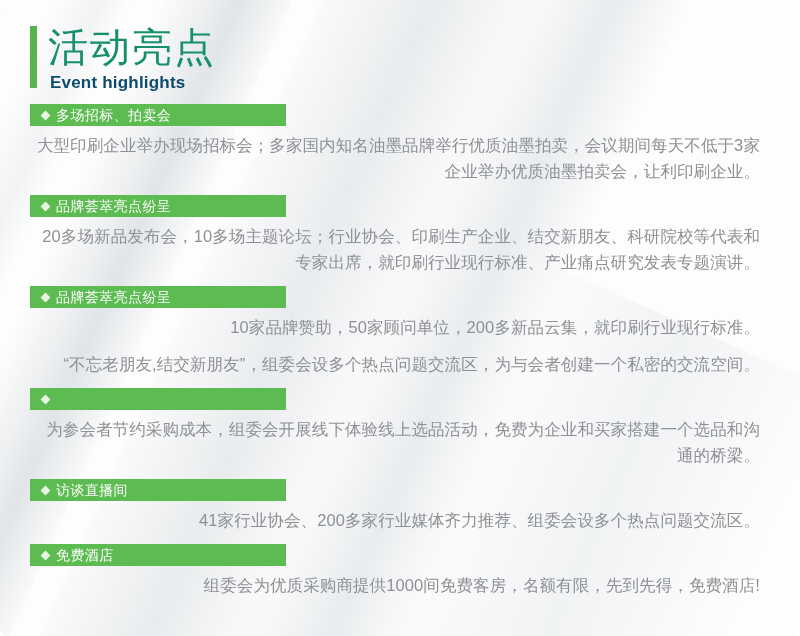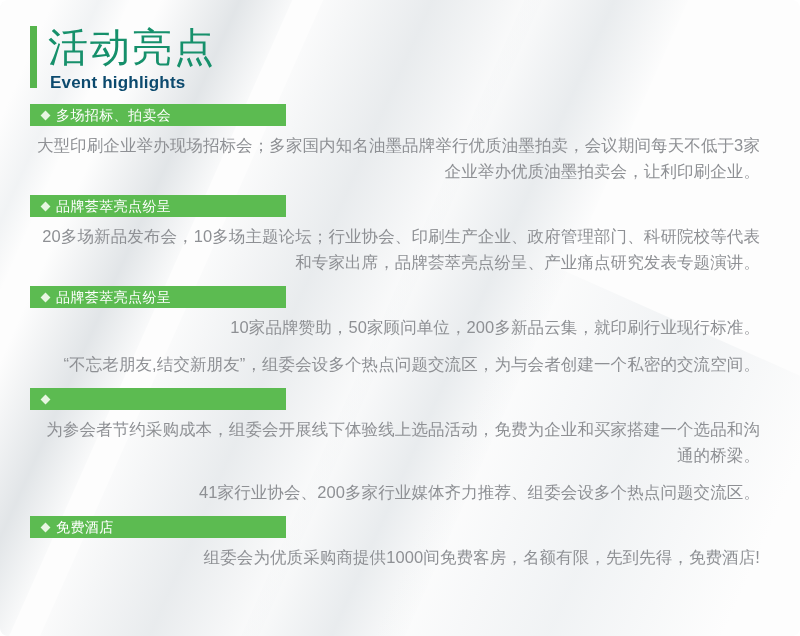--- a/index.html
+++ b/index.html
@@ -192,21 +192,21 @@
           <span class="sec-title">多场招标、拍卖会</span>
         </div>
         <div class="sec-body">大型印刷企业举办现场招标会；多家国内知名油墨品牌举行优质油墨拍卖，会议期间每天不低于3家企业举办优质油墨拍卖会，让利印刷企业。</div>
       </div>
 
       <div class="section">
         <div class="sec-bar">
           <span class="diamond-icon"></span>
           <span class="sec-title">品牌荟萃亮点纷呈</span>
         </div>
-        <div class="sec-body">20多场新品发布会，10多场主题论坛；行业协会、印刷生产企业、政府管理部门、科研院校等代表和专家出席，品牌荟萃亮点纷呈、产业痛点研究发表专题演讲。</div>
+        <div class="sec-body">20多场新品发布会，10多场主题论坛；行业协会、印刷生产企业、结交新朋友、科研院校等代表和专家出席，就印刷行业现行标准、产业痛点研究发表专题演讲。</div>
       </div>
 
       <div class="section">
         <div class="sec-bar">
           <span class="diamond-icon"></span>
           <span class="sec-title">品牌荟萃亮点纷呈</span>
         </div>
         <div class="sec-body">10家品牌赞助，50家顾问单位，200多新品云集，就印刷行业现行标准。</div>
       </div>
 
@@ -215,20 +215,24 @@
       </div>
 
       <div class="section">
         <div class="sec-bar">
           <span class="diamond-icon"></span>
         </div>
         <div class="sec-body">为参会者节约采购成本，组委会开展线下体验线上选品活动，免费为企业和买家搭建一个选品和沟通的桥梁。</div>
       </div>
 
       <div class="section">
+        <div class="sec-bar">
+          <span class="diamond-icon"></span>
+          <span class="sec-title">访谈直播间</span>
+        </div>
         <div class="sec-body">41家行业协会、200多家行业媒体齐力推荐、组委会设多个热点问题交流区。</div>
       </div>
 
       <div class="section">
         <div class="sec-bar">
           <span class="diamond-icon"></span>
           <span class="sec-title">免费酒店</span>
         </div>
         <div class="sec-body">组委会为优质采购商提供1000间免费客房，名额有限，先到先得，免费酒店!</div>
       </div>

